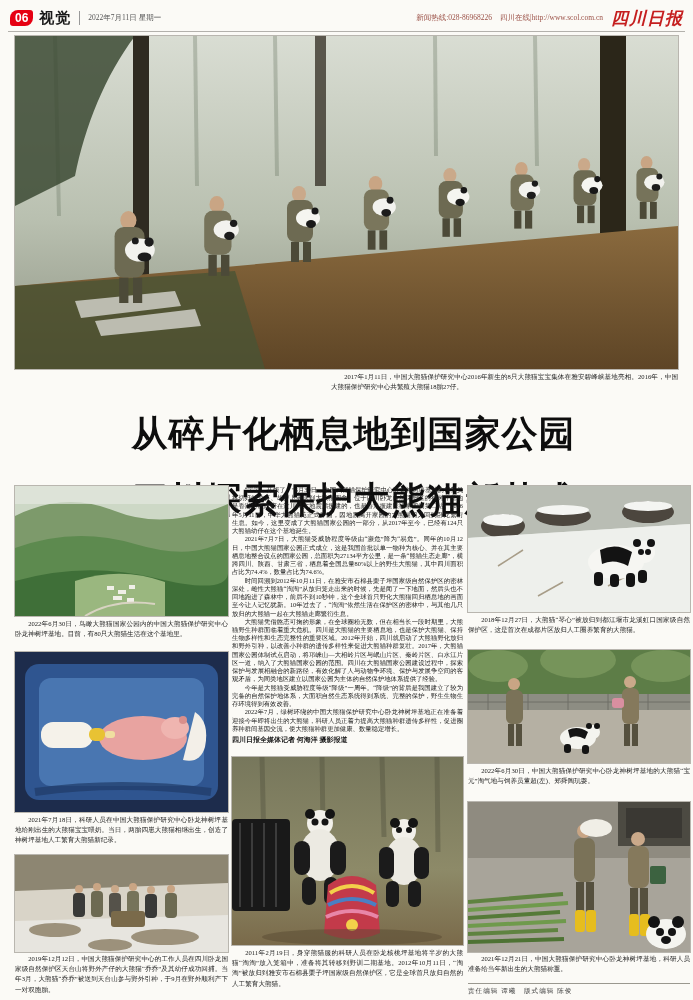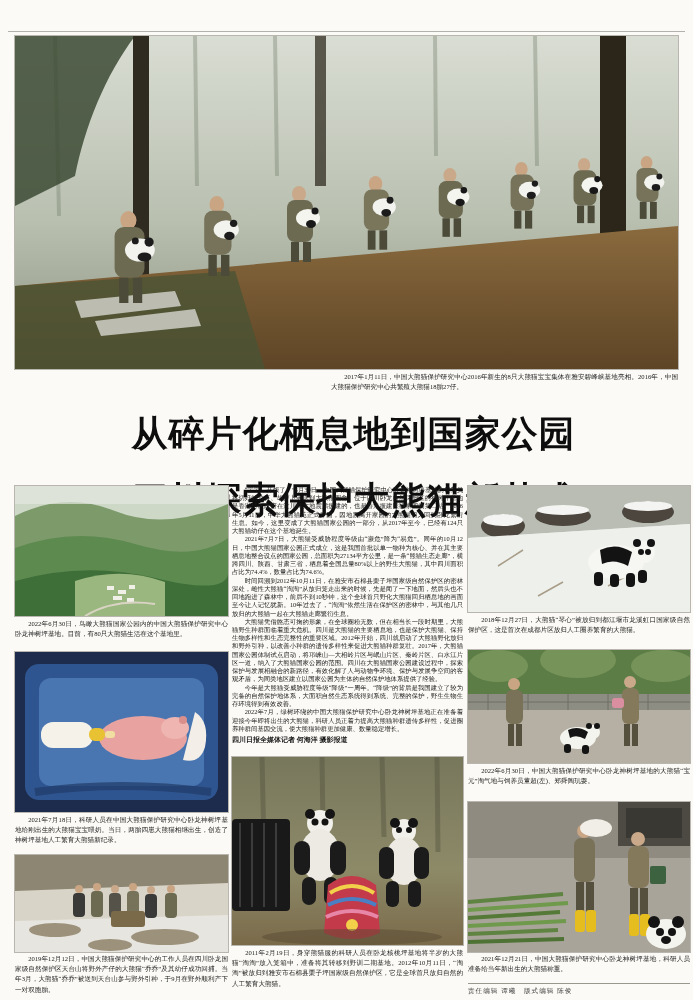--- a/index.html
+++ b/index.html
@@ -38,20 +38,31 @@
   
   .footer{position:absolute;left:468px;width:222px;top:983px;border-top:1px solid #9a988f;
     padding-top:3px;font-size:6.6px;color:#444;letter-spacing:1px;
     font-family:"Liberation Sans",sans-serif;}
 </style>
 </head>
 <body>
 
 <div class="page">
 
+  <div class="hdr">
+    <span class="pagenum">06</span>
+    <span class="section">视觉</span>
+    <span class="hdr-div"></span>
+    <span class="hdr-date">2022年7月11日 星期一</span>
+    <span class="hdr-right">
+      <span class="hdr-contact">新闻热线:028-86968226</span>
+      <span class="hdr-contact">四川在线|http://www.scol.com.cn</span>
+      <span class="masthead">四川日报</span>
+    </span>
+  </div>
   <div class="hdr-rule"></div>
 
   <div class="photo" style="left:15px;top:36px;width:663px;height:333px;">
     <svg viewBox="0 0 663 333" preserveAspectRatio="none">
       <defs>
         <linearGradient id="fog" x1="0" y1="0" x2="0" y2="1">
           <stop offset="0" stop-color="#d9ddd3"></stop>
             <stop offset="0.55" stop-color="#b9c0b0"></stop>
             <stop offset="1" stop-color="#8e9383"></stop>
         </linearGradient>

